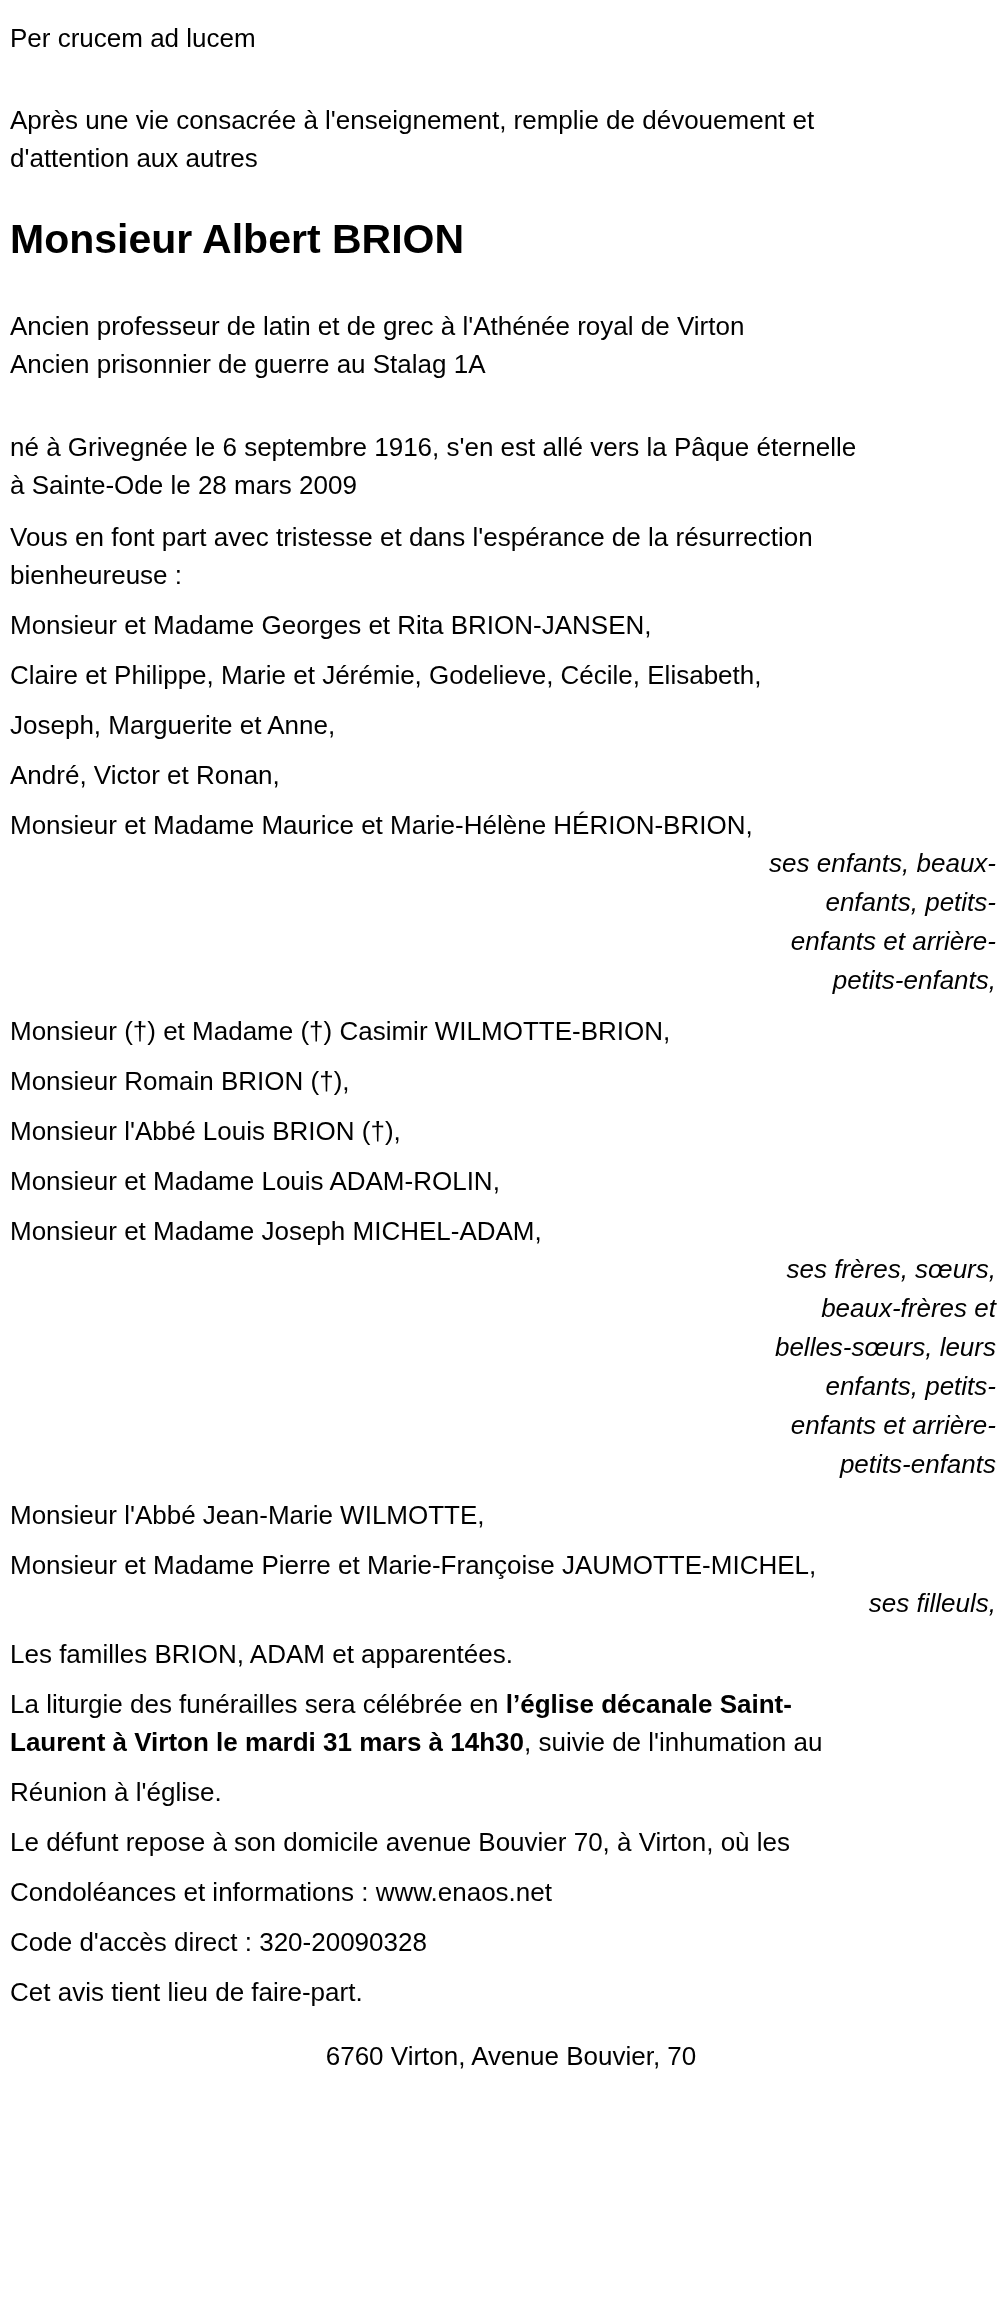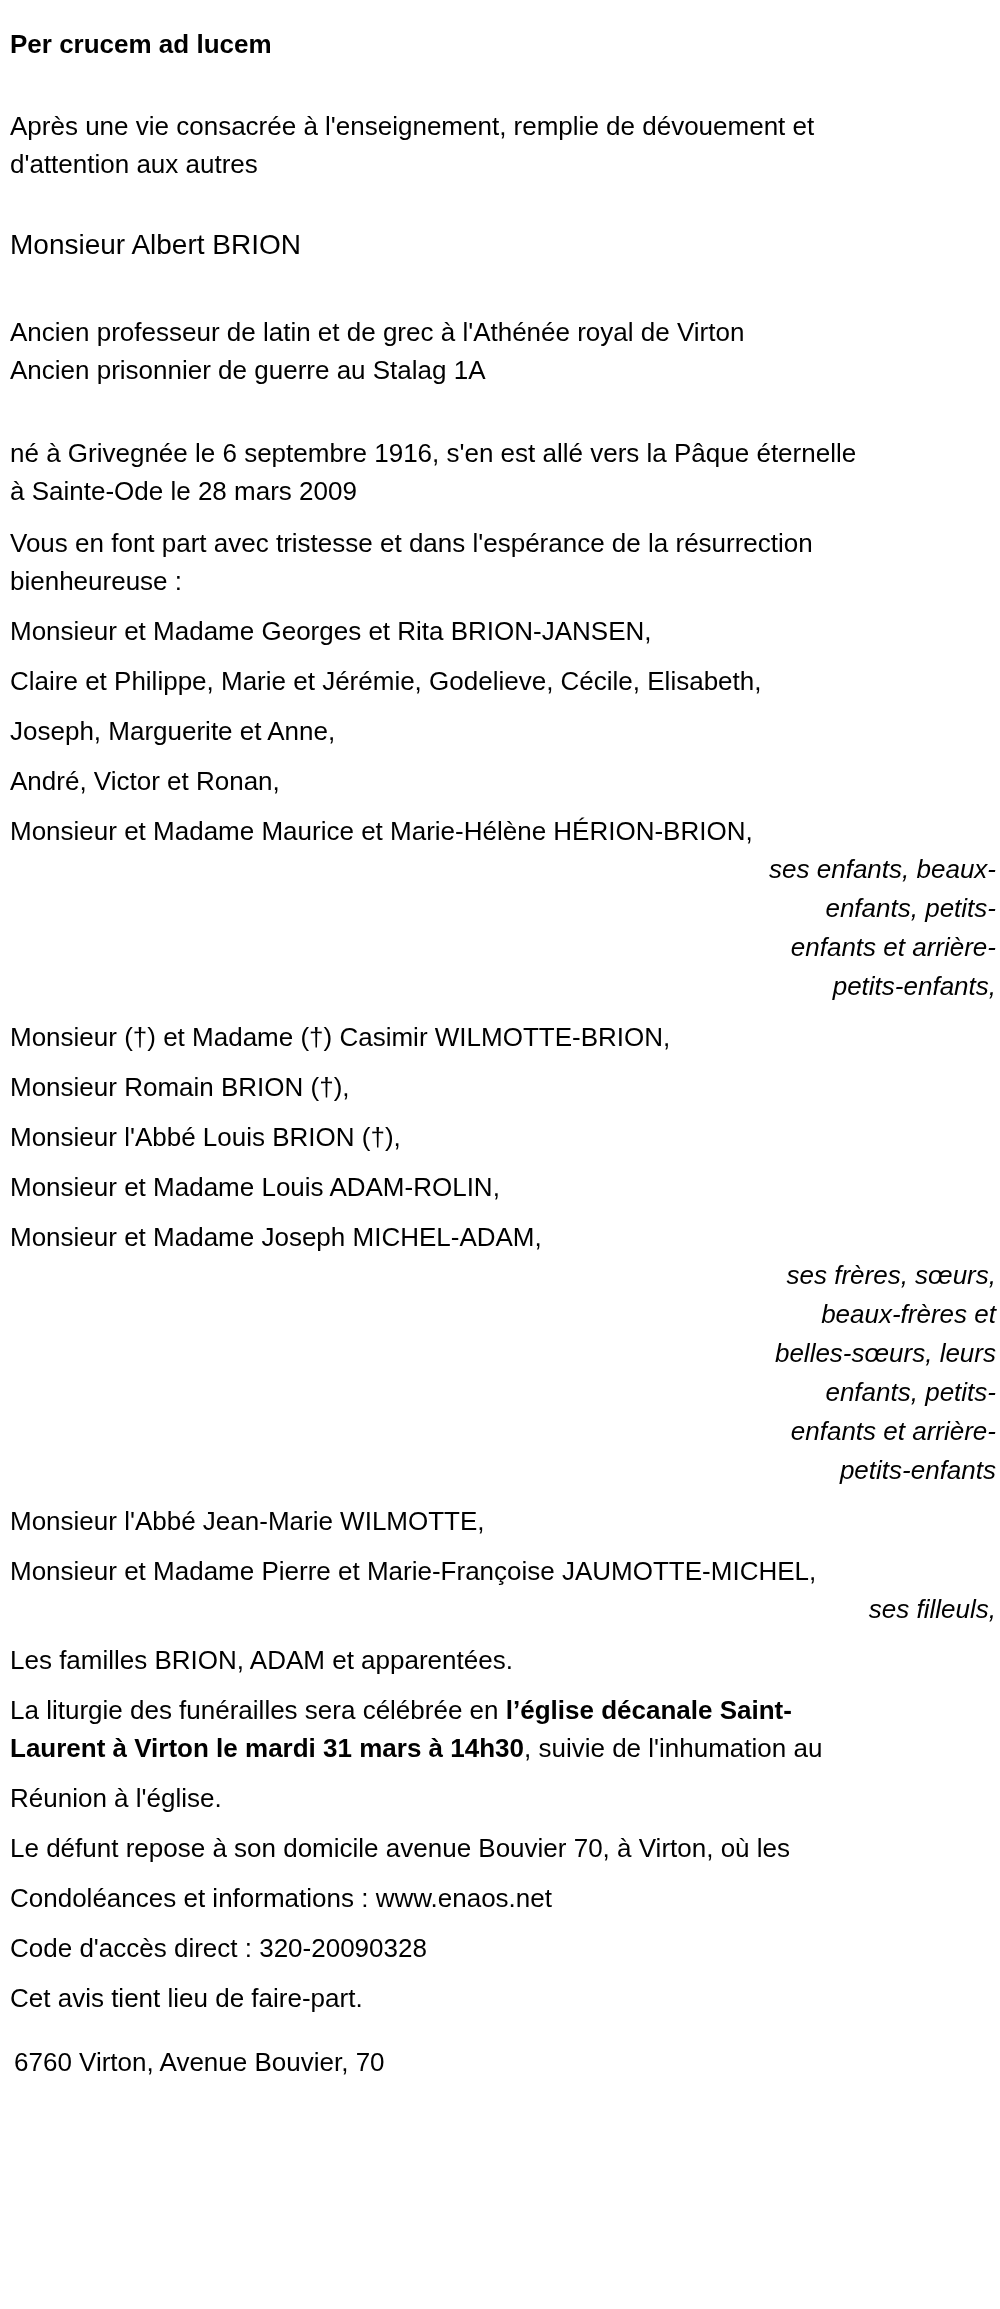--- a/index.html
+++ b/index.html
@@ -12,39 +12,39 @@
     height: 2309px;
     overflow: hidden;
     color: #000000;
     font-family: "Liberation Sans", "DejaVu Sans", sans-serif;
     font-size: 26px;
     line-height: 38px;
   }
   .notice { padding: 8px 4px 0 10px; }
   .line { white-space: nowrap; }
   .p { margin: 0 0 12px 0; }
-  .motto { font-weight: 700; margin: 17px 0 44px 0; }
+  .motto { font-weight: 400; margin: 11px 0 44px 0; }
   .intro { margin-bottom: 38px; }
   .name {
-    font-size: 28px;
+    font-size: 41px;
     line-height: 48px;
-    font-weight: 400;
+    font-weight: 700;
     margin: 0 0 44px 0;
     white-space: nowrap;
   }
   .bio { margin-bottom: 45px; }
   .life { margin-bottom: 14px; }
   .tight { margin-bottom: 0; }
   .note {
     font-style: italic;
     text-align: right;
     line-height: 39px;
     margin: 0 0 12px 0;
   }
-  .address { margin: 26px 0 0 4px; }
+  .address { margin: 26px 0 0 16px; text-align: center; }
   .b { font-weight: 700; }
 </style>
 </head>
 <body>
 
 <main class="notice">
 
   <div class="motto line">Per crucem ad lucem</div>
 
   <div class="p intro">

